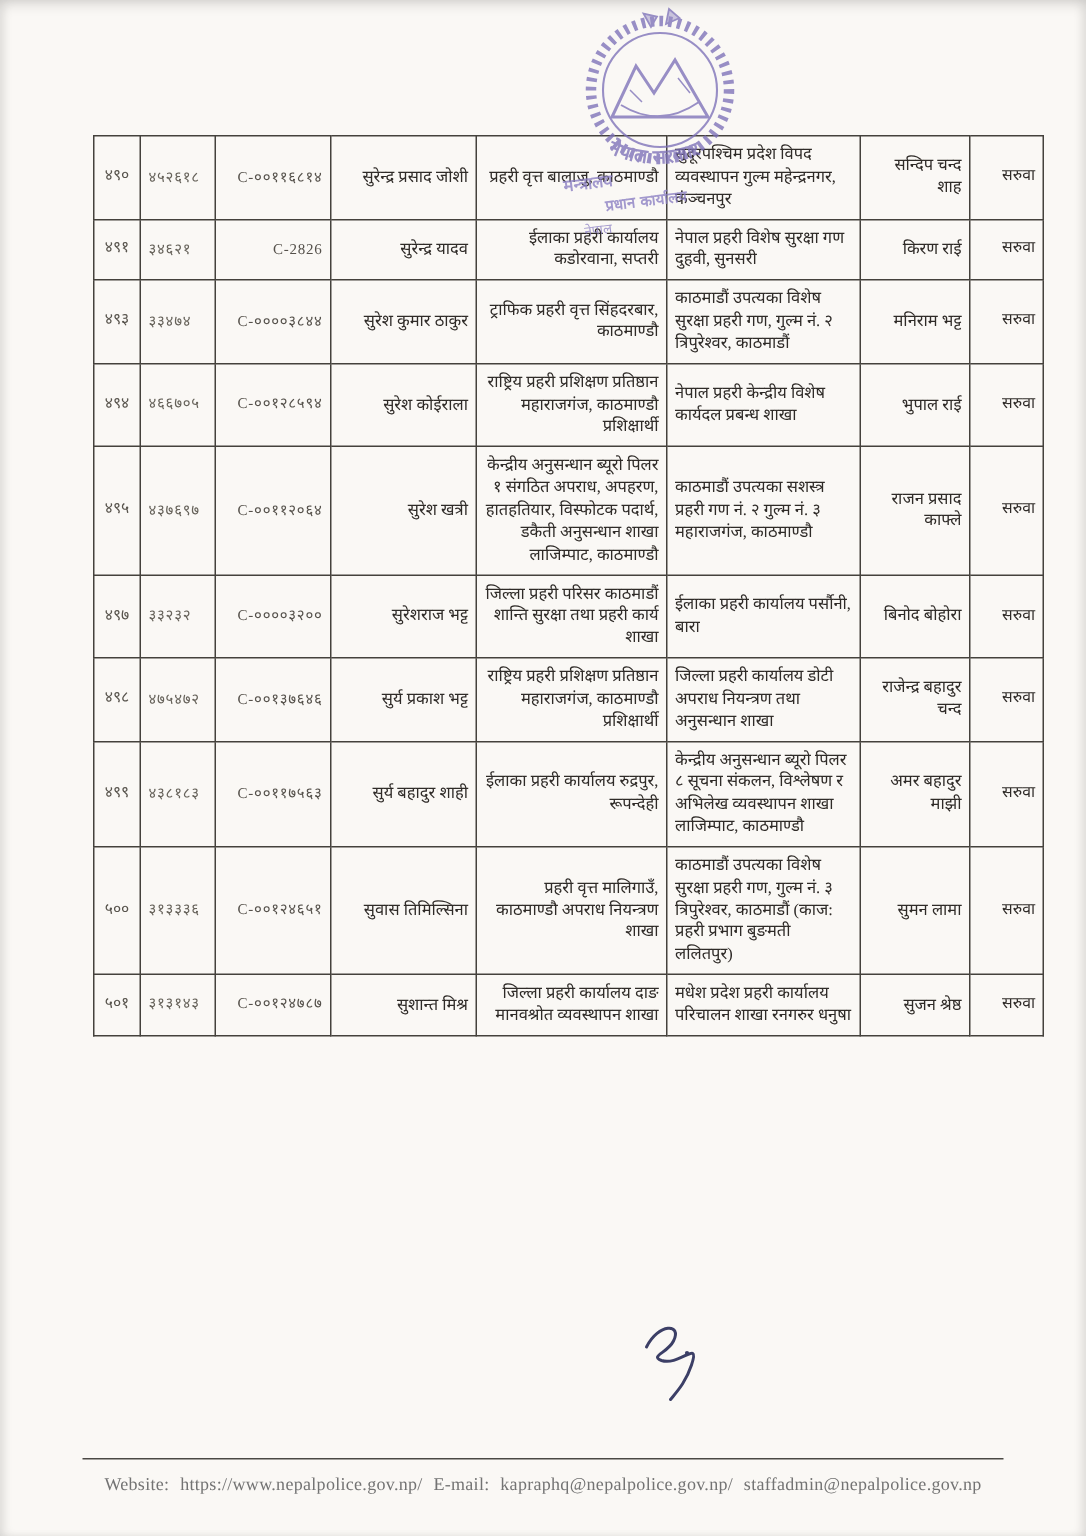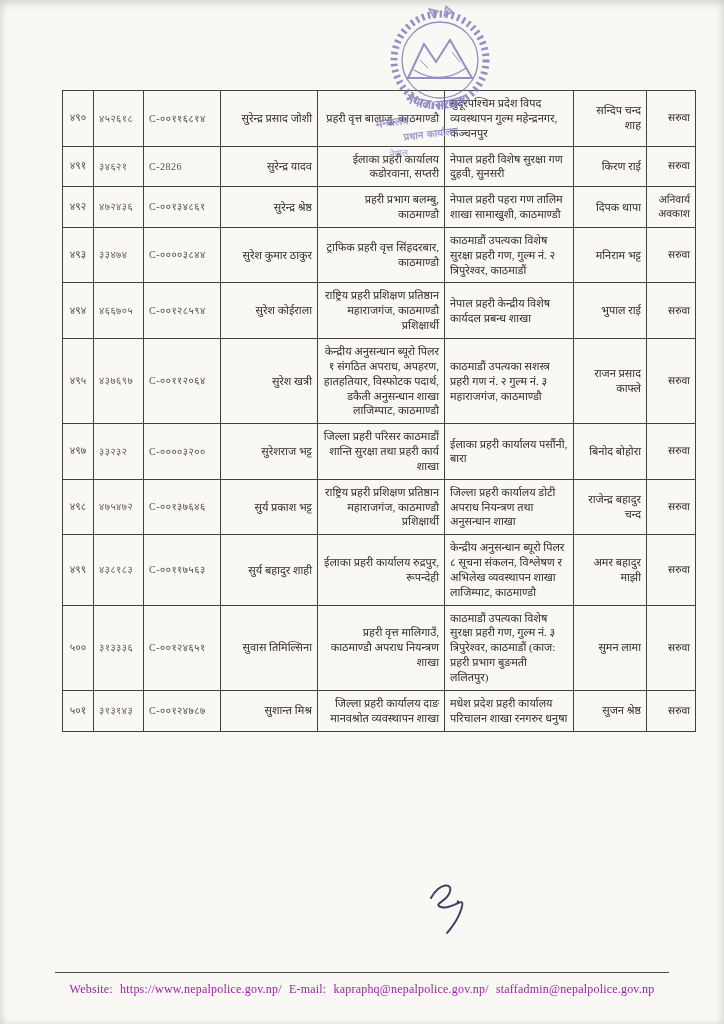--- a/index.html
+++ b/index.html
@@ -20,21 +20,21 @@
     border-collapse:collapse;table-layout:fixed;
     font-size:11px;line-height:1.35;color:#2f2b28;
   }
   .roster td{
     border:1px solid #44413c;
     padding:5px 5px;vertical-align:middle;
     word-wrap:break-word;
   }
   .roster .col-sn{text-align:center;color:#57534c;font-size:10.5px;}
   .roster .col-regno{text-align:left;color:#66625a;font-size:10px;letter-spacing:.5px;}
-  .roster .col-code{text-align:left;color:#55514b;font-size:10px;letter-spacing:.5px;white-space:nowrap;}
+  .roster .col-code{text-align:right;color:#55514b;font-size:10px;letter-spacing:.5px;white-space:nowrap;}
   .roster .col-name{text-align:right;}
   .roster .col-from{text-align:right;}
   .roster .col-to{text-align:left;}
   .roster .col-recommender{text-align:right;}
   .roster .col-remark{text-align:right;font-size:10.5px;}
   
   .stamp{
     position:absolute;left:368px;top:2px;width:160px;height:160px;
     pointer-events:none;opacity:.78;z-index:5;
   }
@@ -43,21 +43,21 @@
     position:absolute;left:425px;top:880px;width:70px;height:55px;
     pointer-events:none;z-index:4;
   }
   
   .footer-rule{
     position:absolute;left:55px;top:972px;width:614px;height:0;
     border-top:1.5px solid #4a4845;
   }
   .footer{
     position:absolute;left:0;top:982px;width:724px;
-    text-align:center;font-size:12px;color:#a21caf;
+    text-align:center;font-size:12px;color:#737373;
     font-family:"Liberation Serif","DejaVu Serif",serif;
     letter-spacing:.2px;
   }
   .footer span{margin:0 2px;}
 </style>
 </head>
 <body>
 
 <div class="page">
 
@@ -116,30 +116,20 @@
           <td class="col-sn">४९१</td>
           <td class="col-regno">३४६२१</td>
           <td class="col-code">C-2826</td>
           <td class="col-name">सुरेन्द्र यादव</td>
           <td class="col-from">ईलाका प्रहरी कार्यालय कडोरवाना, सप्तरी</td>
           <td class="col-to">नेपाल प्रहरी विशेष सुरक्षा गण दुहवी, सुनसरी</td>
           <td class="col-recommender">किरण राई</td>
           <td class="col-remark">सरुवा</td>
         </tr>
         <tr>
-          <td class="col-sn">४९२</td>
-          <td class="col-regno">४७२४३६</td>
-          <td class="col-code">C-००१३४८६१</td>
-          <td class="col-name">सुरेन्द्र श्रेष्ठ</td>
-          <td class="col-from">प्रहरी प्रभाग बलम्बु, काठमाण्डौ</td>
-          <td class="col-to">नेपाल प्रहरी पहरा गण तालिम शाखा सामाखुशी, काठमाण्डौ</td>
-          <td class="col-recommender">दिपक थापा</td>
-          <td class="col-remark">अनिवार्य अवकाश</td>
-        </tr>
-        <tr>
           <td class="col-sn">४९३</td>
           <td class="col-regno">३३४७४</td>
           <td class="col-code">C-००००३८४४</td>
           <td class="col-name">सुरेश कुमार ठाकुर</td>
           <td class="col-from">ट्राफिक प्रहरी वृत्त सिंहदरबार, काठमाण्डौ</td>
           <td class="col-to">काठमाडौं उपत्यका विशेष सुरक्षा प्रहरी गण, गुल्म नं. २ त्रिपुरेश्वर, काठमाडौं</td>
           <td class="col-recommender">मनिराम भट्ट</td>
           <td class="col-remark">सरुवा</td>
         </tr>
         <tr>

